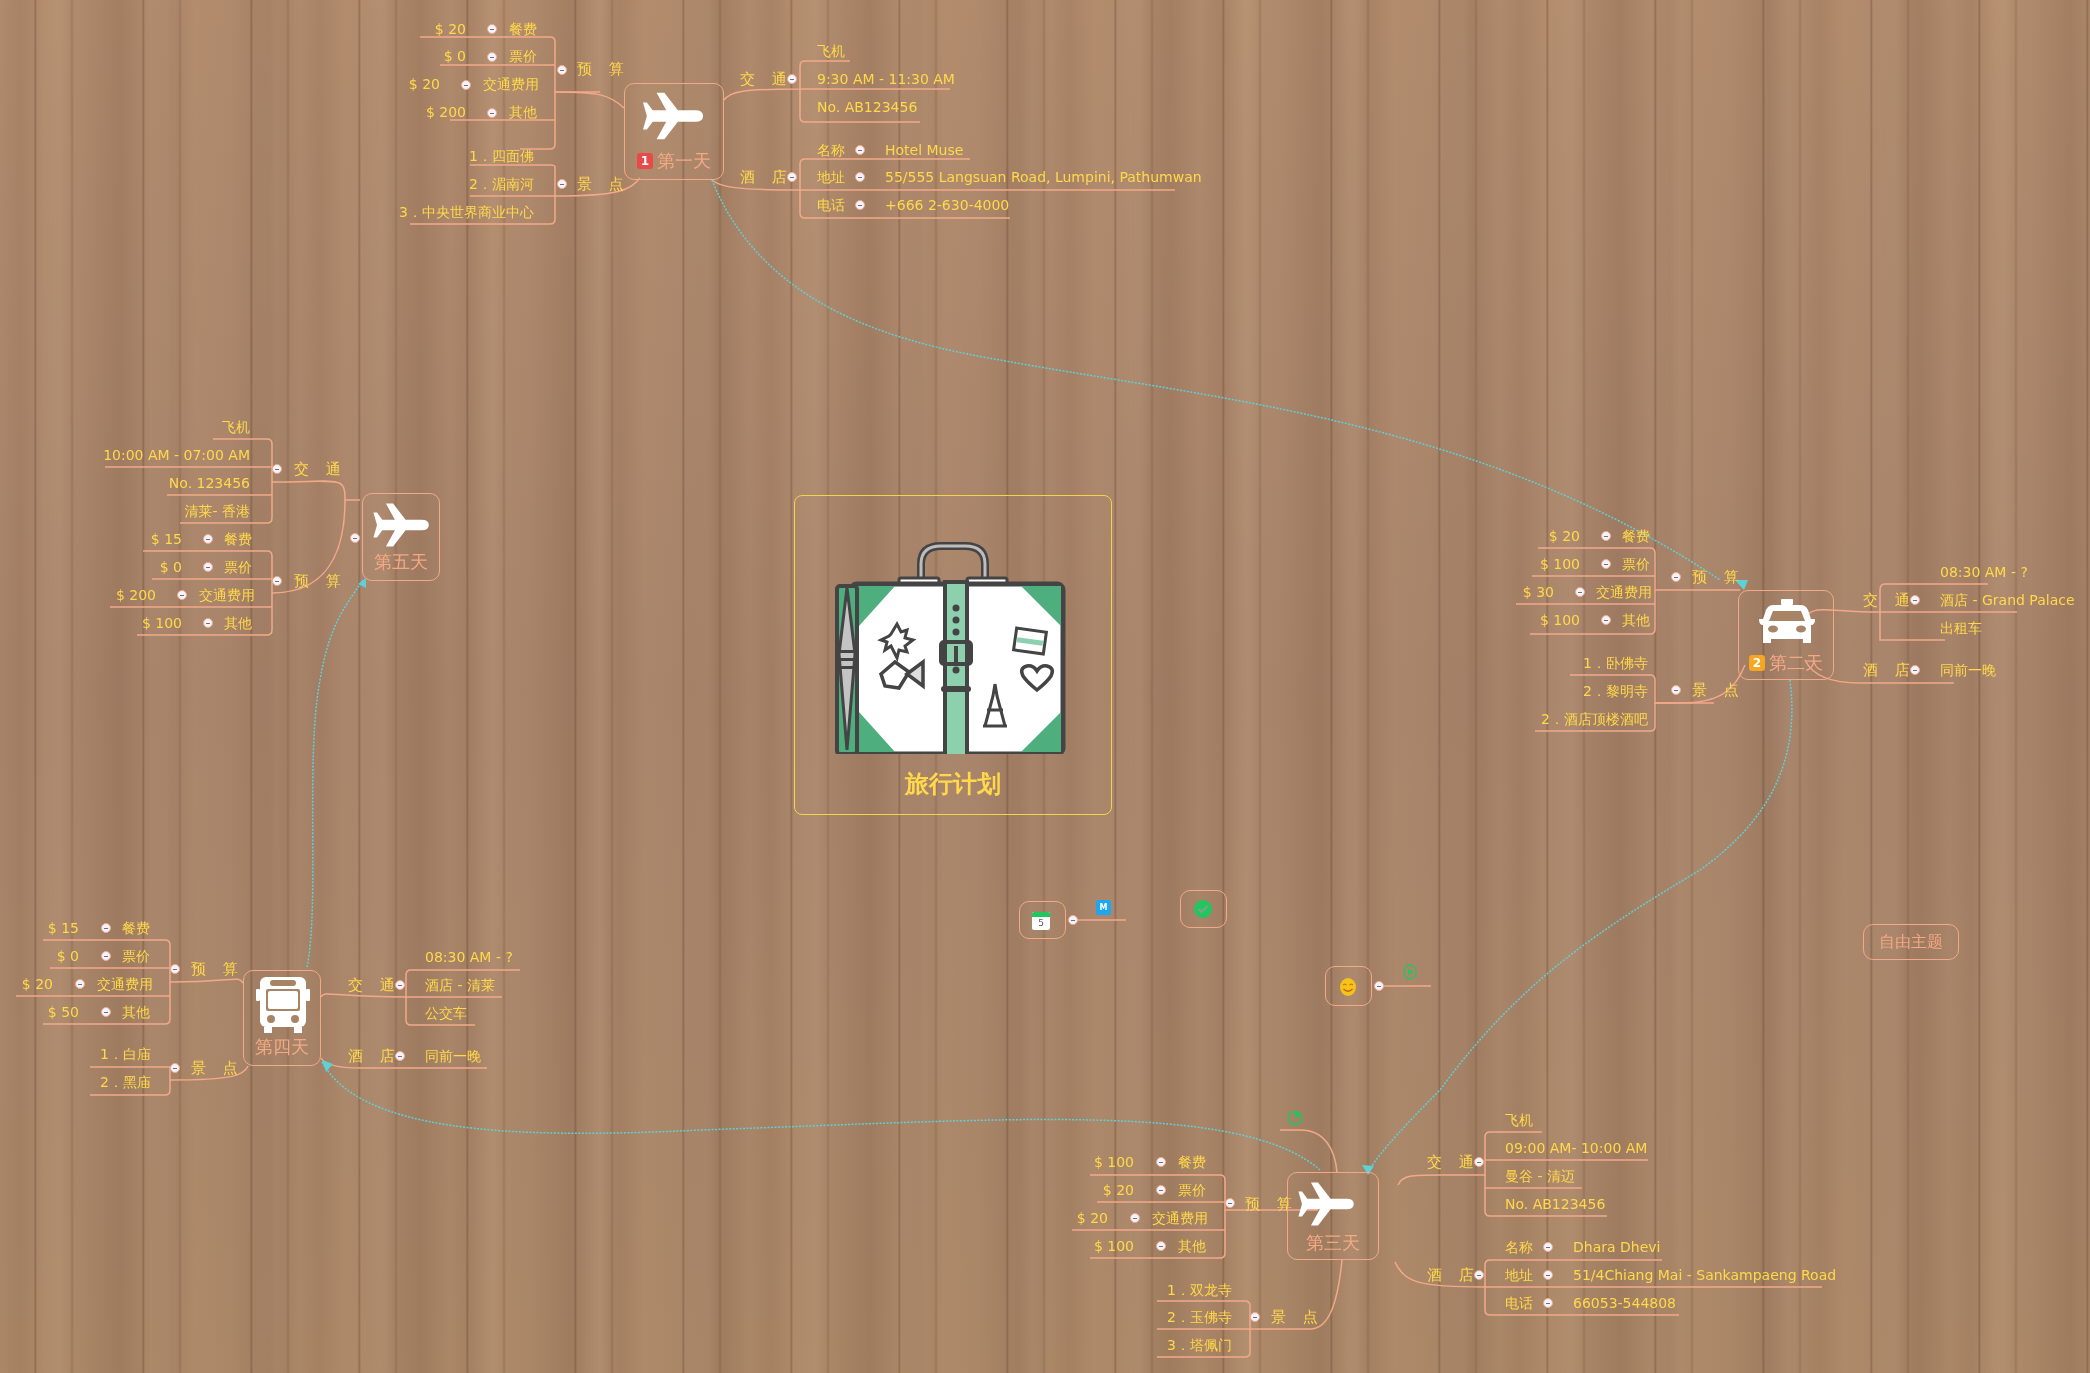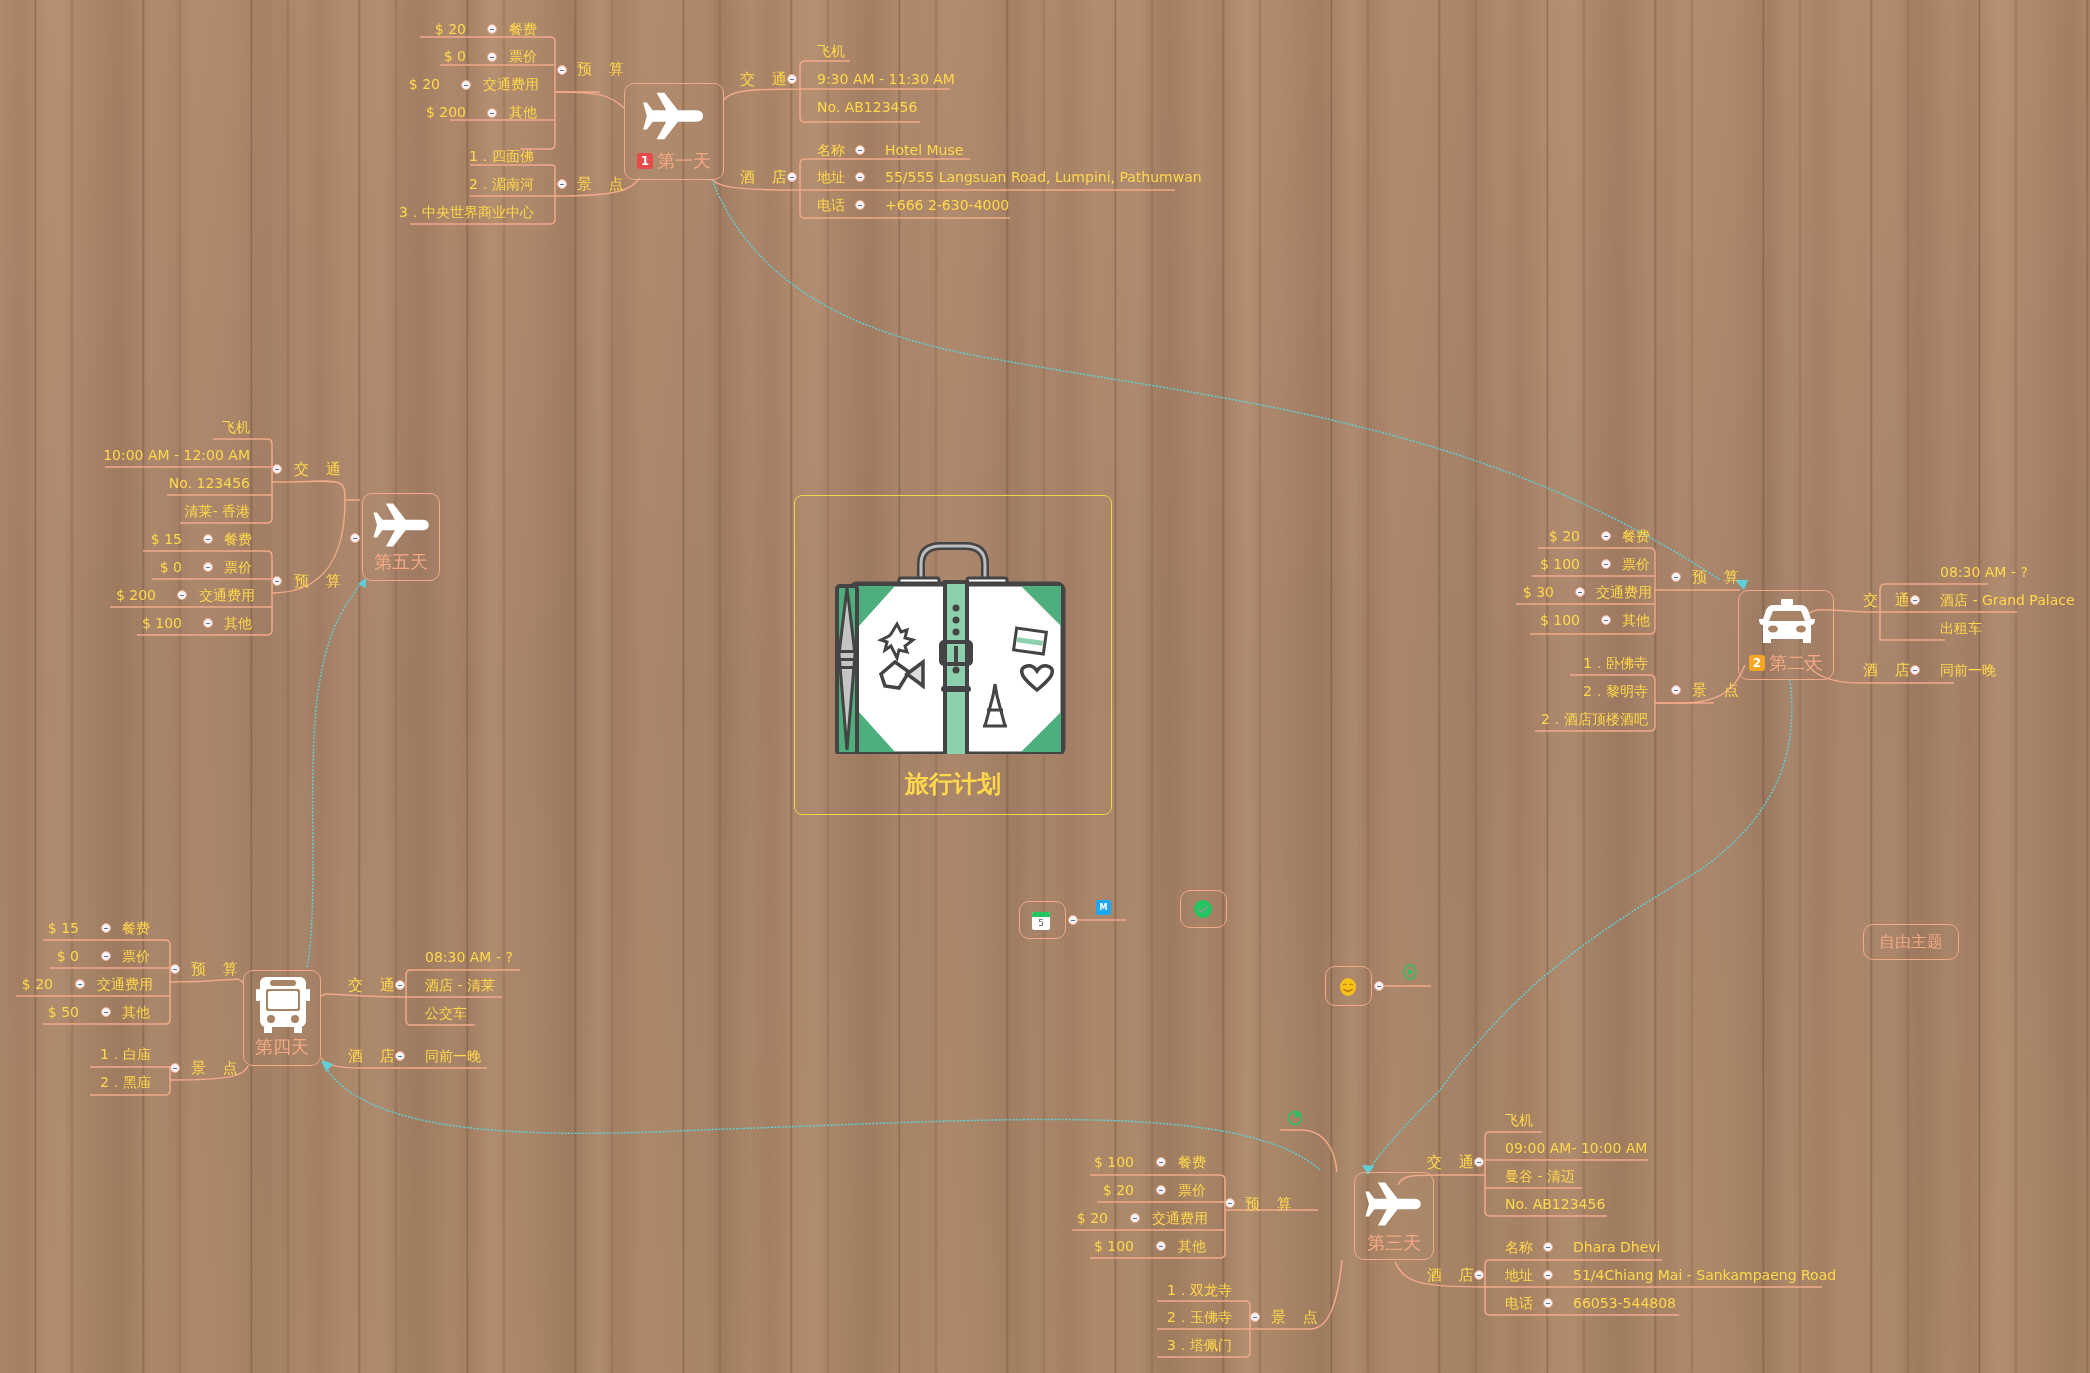--- a/index.html
+++ b/index.html
@@ -259,21 +259,21 @@
 <div class="t r" style="right:442px;top:710px">2．酒店顶楼酒吧</div>
 <div class="t lbl" style="left:1863px;top:591px">交 通</div>
 <div class="minus" style="left:1910px;top:595px"></div>
 <div class="t" style="left:1940px;top:563px">08:30 AM -  ?</div>
 <div class="t" style="left:1940px;top:591px">酒店 - Grand Palace</div>
 <div class="t" style="left:1940px;top:619px">出租车</div>
 <div class="t lbl" style="left:1863px;top:661px">酒 店</div>
 <div class="minus" style="left:1910px;top:665px"></div>
 <div class="t" style="left:1940px;top:661px">同前一晚</div>
 
-<div class="day" style="left:1354px;top:1172px;width:80px;height:88px">
+<div class="day" style="left:1287px;top:1172px;width:92px;height:88px">
   <svg class="abs" style="left:10px;top:6px" width="58" height="50" viewBox="0 0 64 56">
     <path d="M14,4 L22,4 L36,22 L54,22 Q62,22 62,28 Q62,34 54,34 L36,34 L22,52 L14,52 L24,34 L10,34 L4,42 L0,42 L4,28 L0,14 L4,14 L10,22 L24,22 Z" fill="#fff"></path>
   </svg>
   <div class="name" style="top:58px">第三天</div>
 </div>
 <svg class="abs" style="left:1287px;top:1110px" width="16" height="16" viewBox="0 0 16 16">
   <circle cx="8" cy="8" r="6.5" fill="none" stroke="#22c55e" stroke-width="1.5"></circle>
     <path d="M8,8 L8,2 A6,6 0 0 1 13,6 Z" fill="#22c55e"></path>
 </svg>
 <div class="t lbl" style="left:1245px;top:1195px">预 算</div>
@@ -358,21 +358,21 @@
 <div class="day" style="left:362px;top:493px;width:78px;height:88px">
   <svg class="abs" style="left:10px;top:6px" width="58" height="50" viewBox="0 0 64 56">
     <path d="M14,4 L22,4 L36,22 L54,22 Q62,22 62,28 Q62,34 54,34 L36,34 L22,52 L14,52 L24,34 L10,34 L4,42 L0,42 L4,28 L0,14 L4,14 L10,22 L24,22 Z" fill="#fff"></path>
   </svg>
   <div class="name" style="top:56px">第五天</div>
 </div>
 <div class="minus" style="left:350px;top:533px"></div>
 <div class="t lbl" style="left:294px;top:460px">交 通</div>
 <div class="minus" style="left:272px;top:464px"></div>
 <div class="t r" style="right:1840px;top:418px">飞机</div>
-<div class="t r" style="right:1840px;top:446px">10:00 AM - 12:00 AM</div>
+<div class="t r" style="right:1840px;top:446px">10:00 AM - 07:00 AM</div>
 <div class="t r" style="right:1840px;top:474px">No. 123456</div>
 <div class="t r" style="right:1840px;top:502px">清莱- 香港</div>
 <div class="t lbl" style="left:294px;top:572px">预 算</div>
 <div class="minus" style="left:272px;top:576px"></div>
 <div class="t r" style="right:1908px;top:530px">$ 15</div>
 <div class="minus" style="left:203px;top:534px"></div>
 <div class="t" style="left:224px;top:530px">餐费</div>
 <div class="t r" style="right:1908px;top:558px">$ 0</div>
 <div class="minus" style="left:203px;top:562px"></div>
 <div class="t" style="left:224px;top:558px">票价</div>

